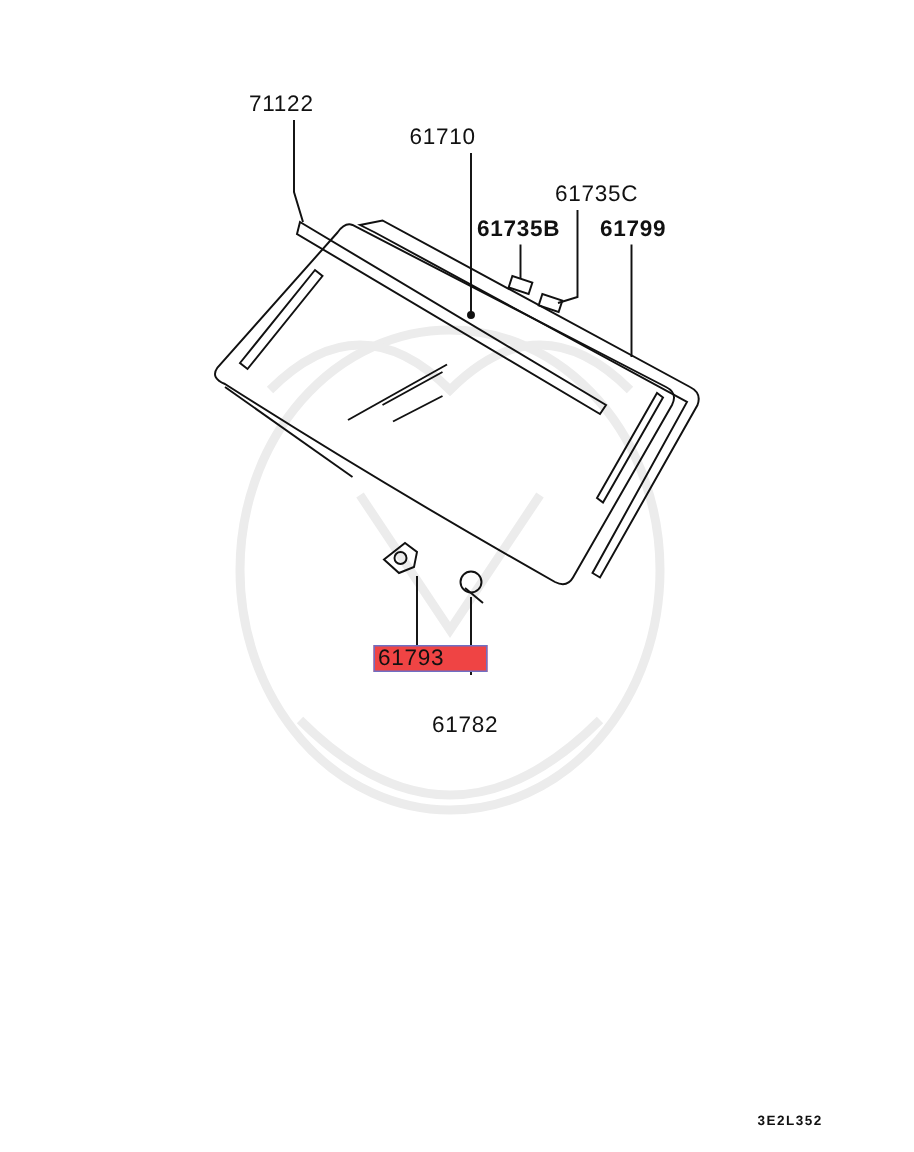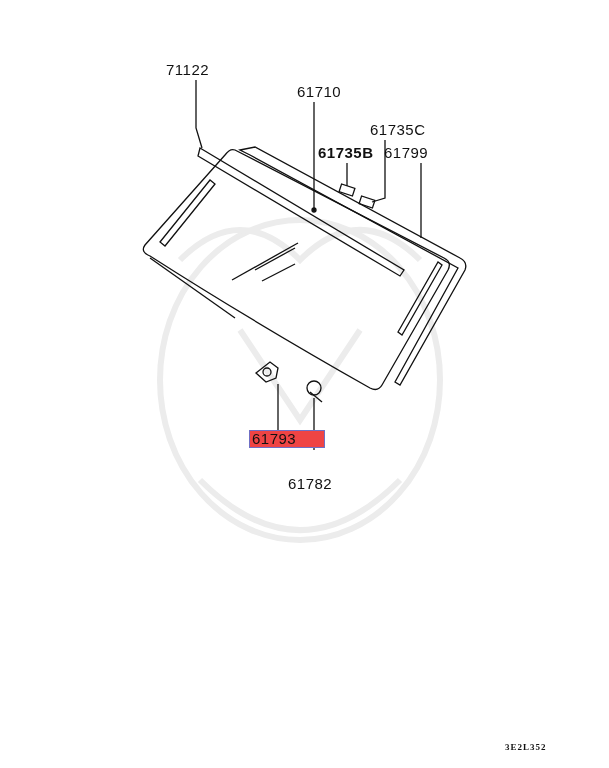--- a/index.html
+++ b/index.html
@@ -1,20 +1,20 @@
 <!DOCTYPE html>
 <html><head>
 <meta charset="utf-8">
 <style>
   html,body{margin:0;padding:0;background:#ffffff;}
   body{width:609px;height:768px;position:relative;overflow:hidden;font-family:"Liberation Sans",sans-serif;}
   #diagram{position:absolute;left:0;top:0;width:609px;height:768px;}
   .lbl{position:absolute;font-family:"Liberation Sans",sans-serif;font-size:15px;color:#111;letter-spacing:0.5px;white-space:nowrap;line-height:16px;}
   .hl{background:#ef4444;border:1px solid #6f6fc4;padding:0 2px;}
-  .code{position:absolute;font-family:Liberation Serif, serif;font-size:9px;font-weight:bold;color:#111;letter-spacing:1px;}
+  .code{position:absolute;font-family:Liberation Sans, sans-serif;font-size:9px;font-weight:bold;color:#111;letter-spacing:1px;}
 </style>
 </head>
 <body>
 
 <svg id="diagram" viewBox="0 0 609 768" xmlns="http://www.w3.org/2000/svg">
 
   <g stroke="#ececec" stroke-width="6" fill="none">
     <ellipse cx="300" cy="380" rx="140" ry="160"></ellipse>
     <path d="M180 260 Q240 200 300 260 Q360 200 420 260"></path>
     <path d="M200 480 Q300 580 400 480"></path>
@@ -54,19 +54,19 @@
     <circle cx="314" cy="210" r="2" fill="#111"></circle>
     <line x1="347" y1="163" x2="347" y2="186"></line>
     <polyline points="385,140 385,198 372,202"></polyline>
     <line x1="421" y1="163" x2="421" y2="238"></line>
     <line x1="278" y1="384" x2="278" y2="430"></line>
     <line x1="314" y1="398" x2="314" y2="450"></line>
   </g>
 </svg>
 
 <div class="lbl" style="left:166px;top:62px;">71122</div>
-<div class="lbl" style="left:297px;top:84px;">61710</div>
+<div class="lbl" style="left:273px;top:84px;">61710</div>
 <div class="lbl" style="left:353px;top:122px;margin-left:17px;">61735C</div>
 <div class="lbl" style="left:318px;top:145px;font-weight:bold;">61735B</div>
-<div class="lbl" style="left:384px;top:145px;">61799</div>
+<div class="lbl" style="left:400px;top:145px;font-weight:bold;">61799</div>
 <div class="lbl hl" style="left:249px;top:430px;width:70px;">61793</div>
 <div class="lbl" style="left:288px;top:476px;">61782</div>
 <div class="code" style="left:505px;top:742px;">3E2L352</div>
 
 </body></html>

